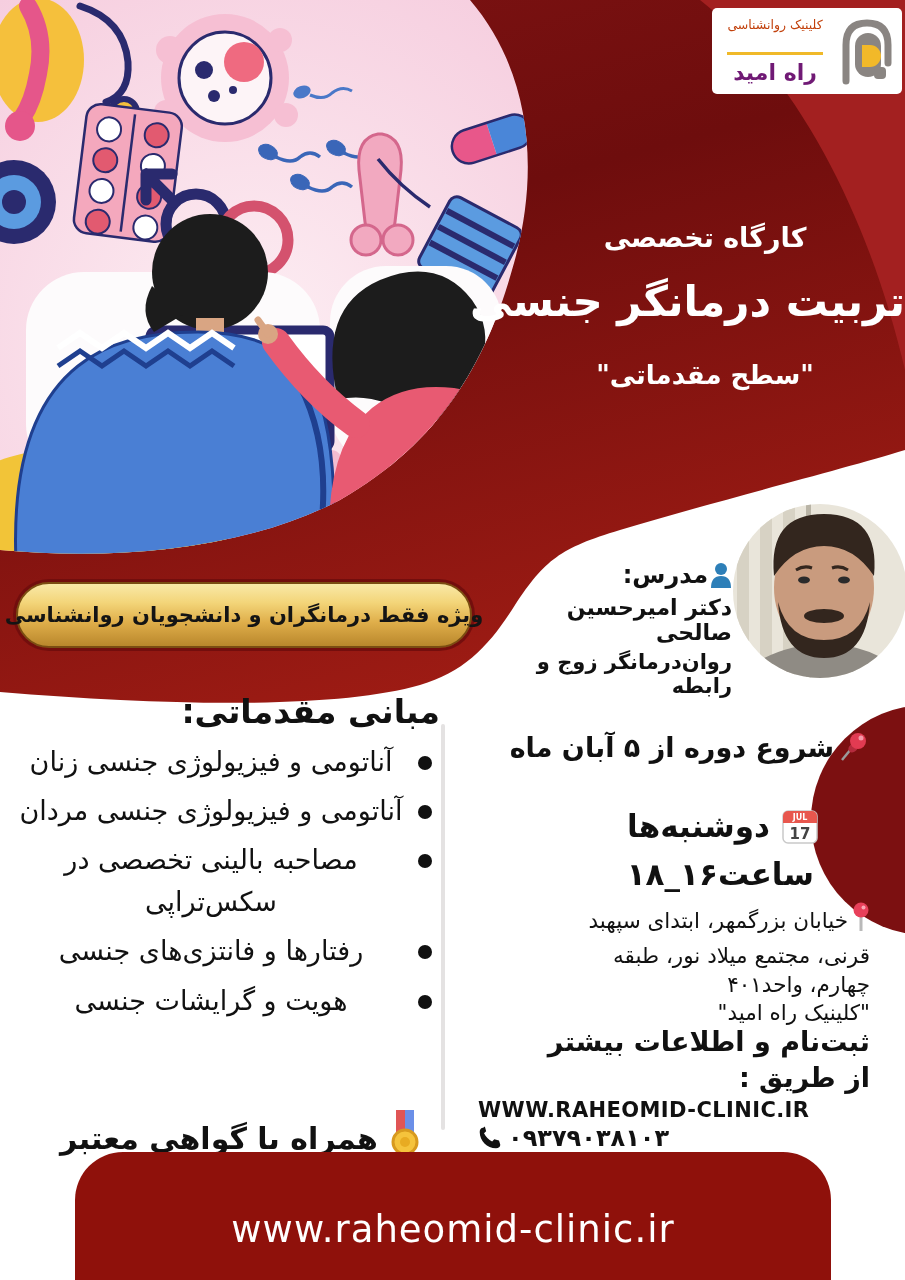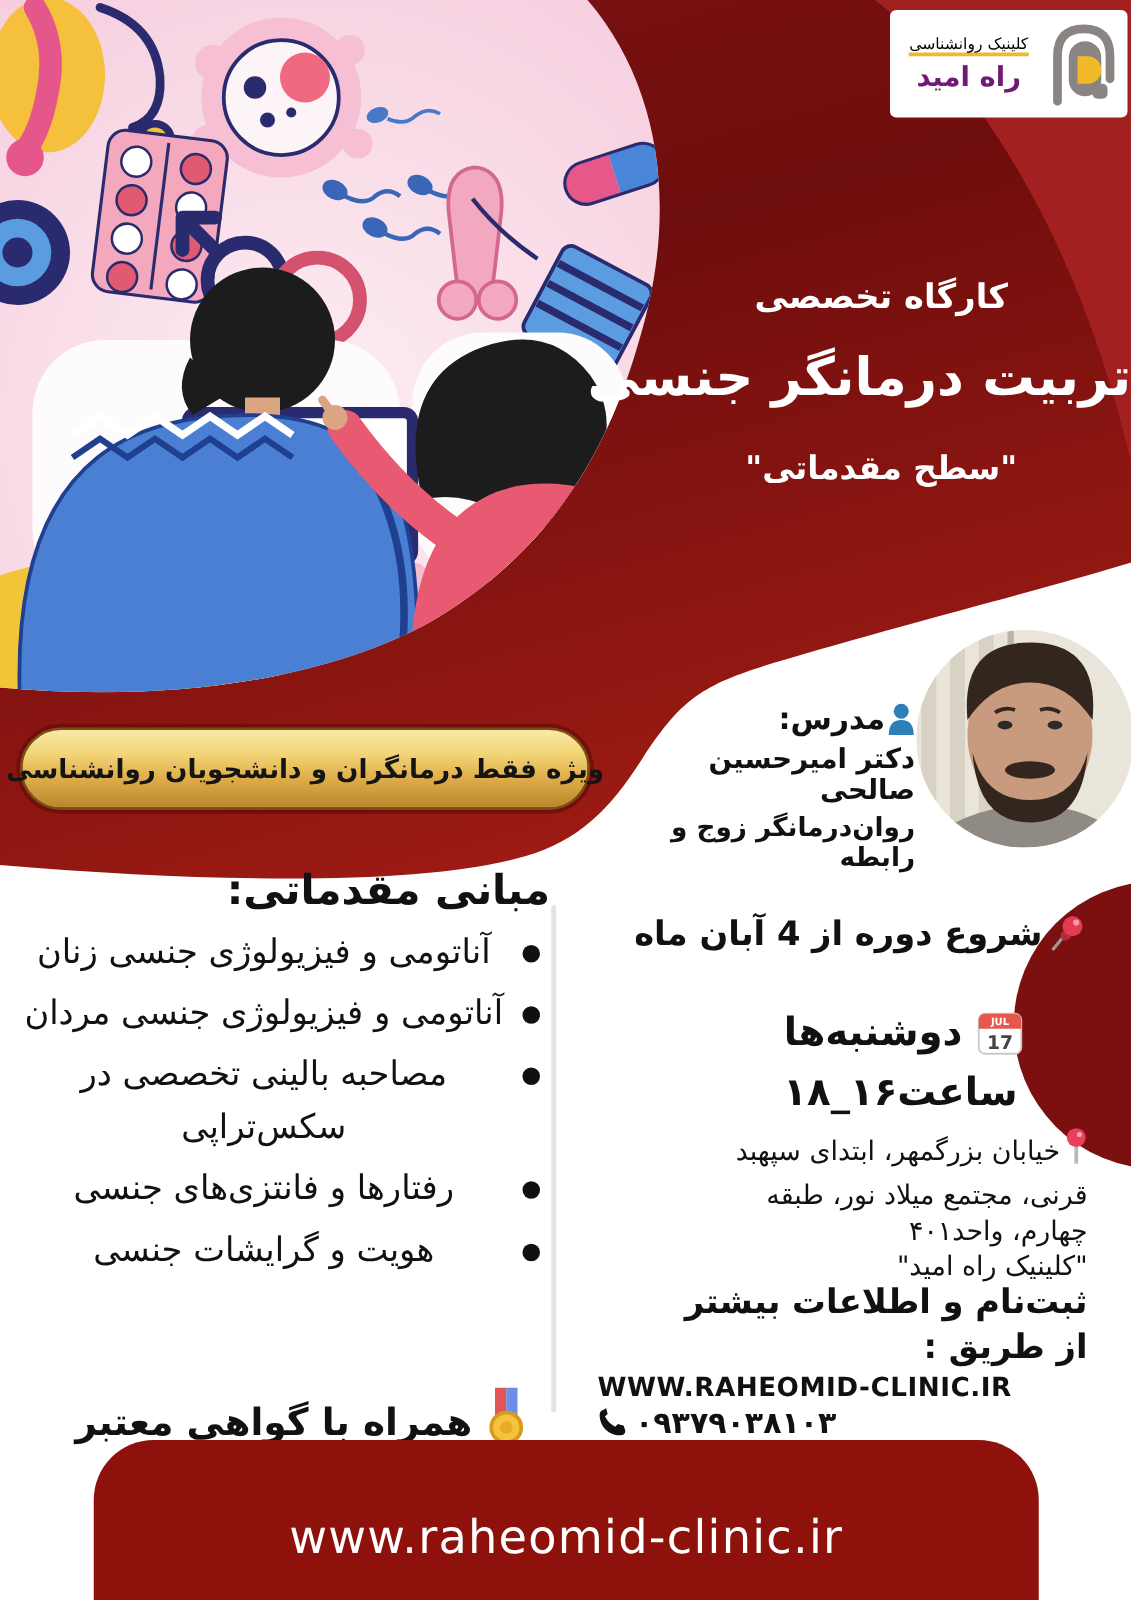--- a/index.html
+++ b/index.html
@@ -6,21 +6,21 @@
   .poster{
     position:relative;width:905px;height:1280px;margin:0 auto;overflow:hidden;
     background:#ffffff;font-family:"DejaVu Sans",sans-serif;color:#111;
   }
   .bg-art{position:absolute;inset:0;z-index:0;}
   
   .logo-card{position:absolute;left:712px;top:8px;width:190px;height:86px;background:#fff;
     border-radius:5px;display:flex;flex-direction:row-reverse;align-items:center;gap:6px;
     padding:5px 6px;box-sizing:border-box;z-index:3;}
   .logo-text{flex:1;display:flex;flex-direction:column;align-items:center;direction:rtl;}
-  .logo-type{font-size:12.5px;color:#000000;padding-bottom:0;border-bottom:3px solid #f0b929;white-space:nowrap;}
+  .logo-type{font-size:12.5px;color:#c2410c;padding-bottom:20px;border-bottom:3px solid #f0b929;white-space:nowrap;}
   .logo-name{font-size:22px;color:#701a75;font-weight:bold;margin-top:5px;white-space:nowrap;}
   
   .hero{position:absolute;left:505px;top:222px;width:400px;text-align:center;color:#fff;z-index:2;direction:rtl;}
   .hero-kicker{font-size:27px;font-weight:bold;}
   .hero-title{font-size:42px;font-weight:bold;margin-top:24px;white-space:nowrap;}
   .hero-sub{font-size:26px;font-weight:bold;margin-top:34px;}
   
   .badge{position:absolute;left:16px;top:582px;width:452px;height:62px;z-index:2;
     border-radius:34px;display:flex;align-items:center;justify-content:center;
     background:linear-gradient(180deg,#f9e9a8 0%,#f3d579 30%,#dfae4a 62%,#b9872c 100%);
@@ -297,21 +297,21 @@
     <span>همراه با گواهی معتبر</span>
   </div>
 
   <div class="start-line">
     <svg width="32" height="32" viewBox="0 0 32 32">
       <line x1="13" y1="18" x2="4" y2="29" stroke="#9a9a9a" stroke-width="2.5"></line>
       <ellipse cx="15" cy="17" rx="5" ry="4" fill="#b52b3d" transform="rotate(-40 15 17)"></ellipse>
       <circle cx="20" cy="10" r="8" fill="#e23b52"></circle>
       <circle cx="23" cy="7" r="2.5" fill="#f59aa8"></circle>
     </svg>
-    <span>شروع دوره از 4 آبان ماه</span>
+    <span>شروع دوره از ۵ آبان ماه</span>
   </div>
 
   <div class="day-line">
     <svg width="40" height="40" viewBox="0 0 40 40">
       <rect x="3" y="5" width="34" height="32" rx="5" fill="#ffffff" stroke="#c9c9c9" stroke-width="1.5"></rect>
       <path d="M3,10 a5,5 0 0 1 5,-5 h24 a5,5 0 0 1 5,5 v7 h-34 Z" fill="#e8574e"></path>
       <text x="20" y="14" text-anchor="middle" font-size="8" fill="#ffffff" font-family="DejaVu Sans, sans-serif">JUL</text>
       <text x="20" y="33" text-anchor="middle" font-size="15" font-weight="bold" fill="#444444" font-family="DejaVu Sans, sans-serif">17</text>
     </svg>
     <span>دوشنبه‌ها</span>

